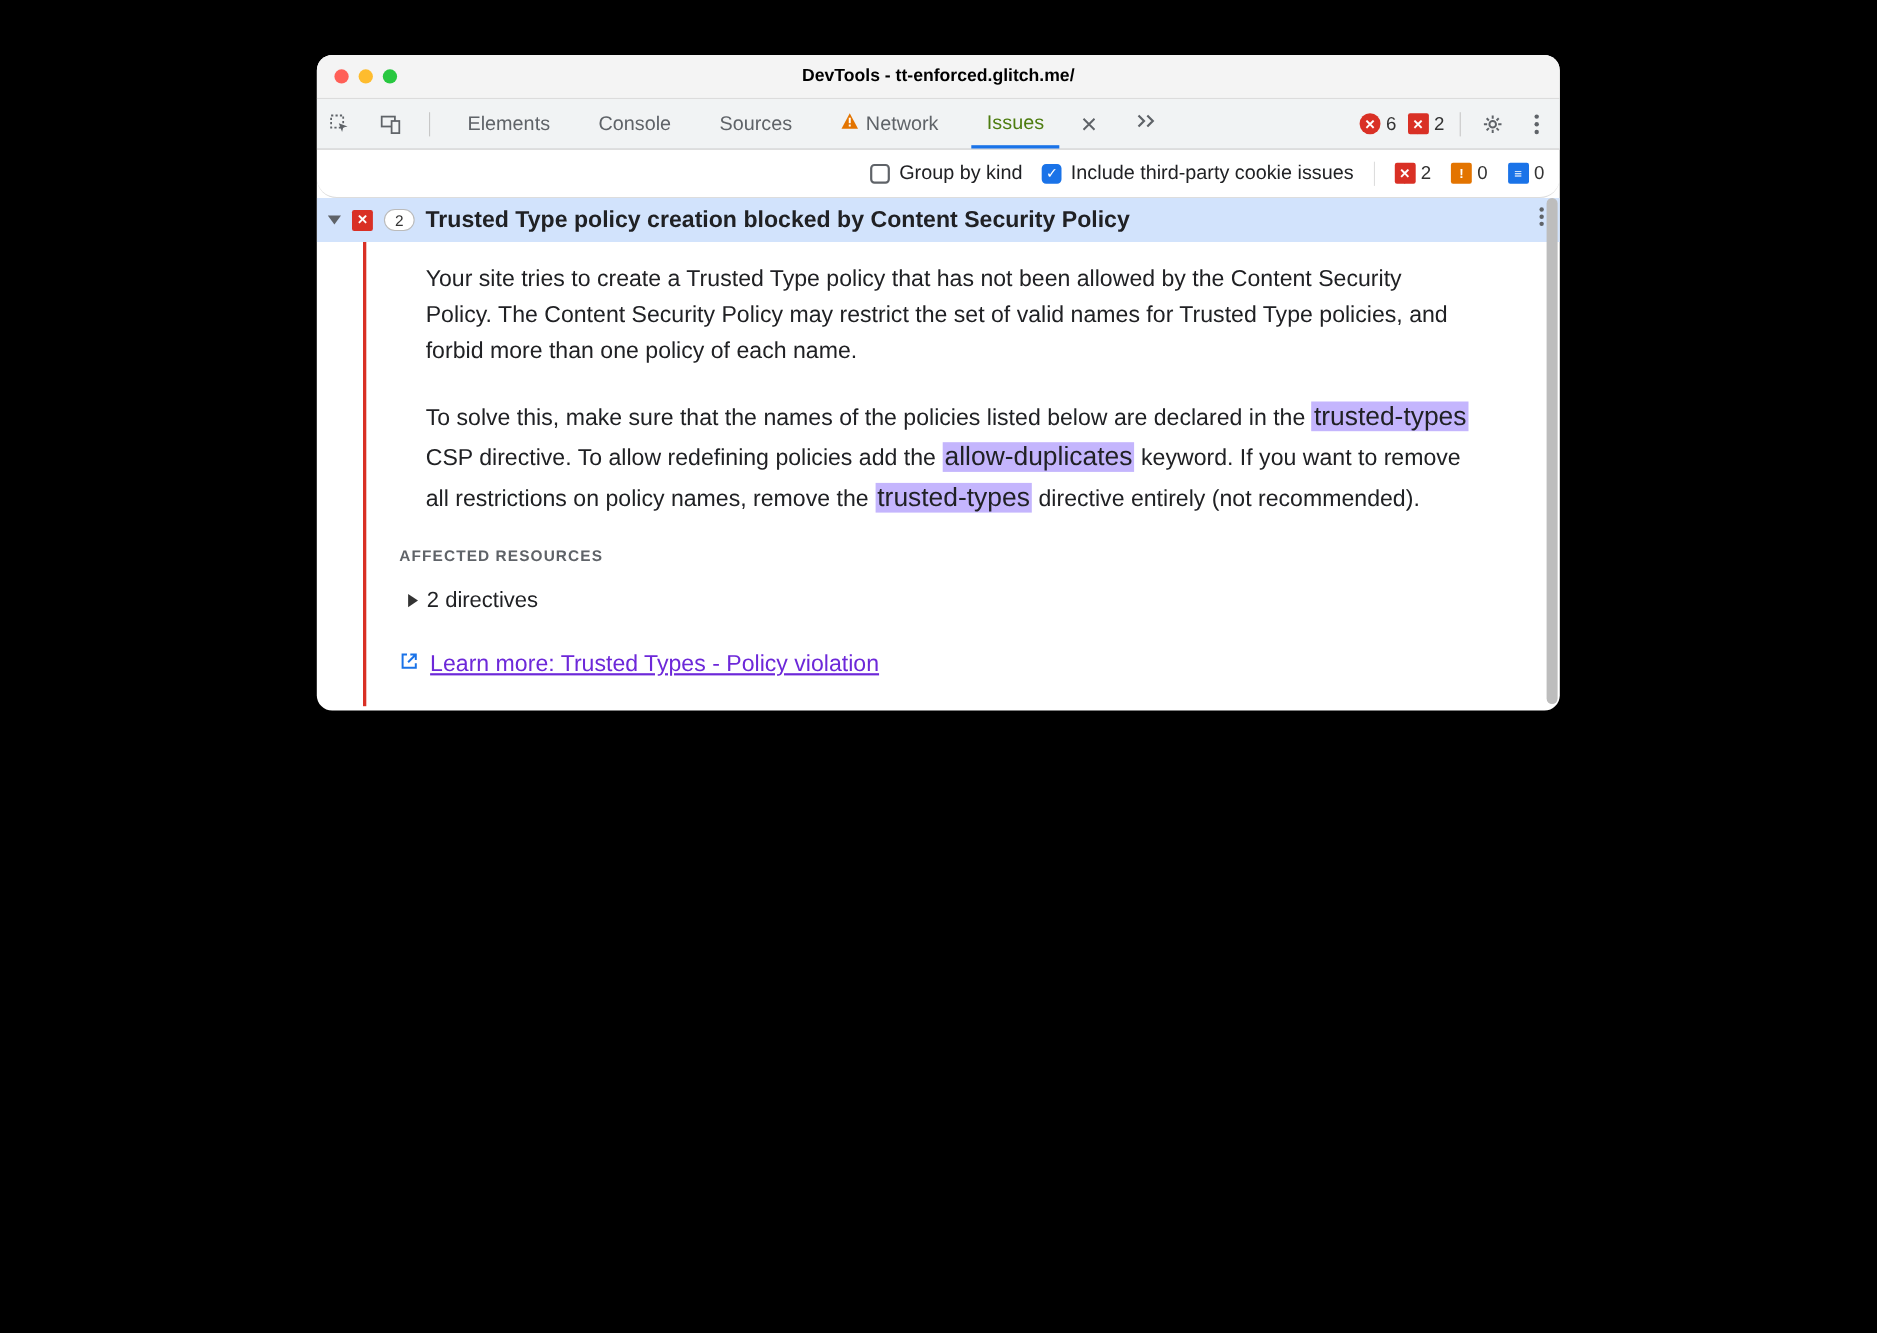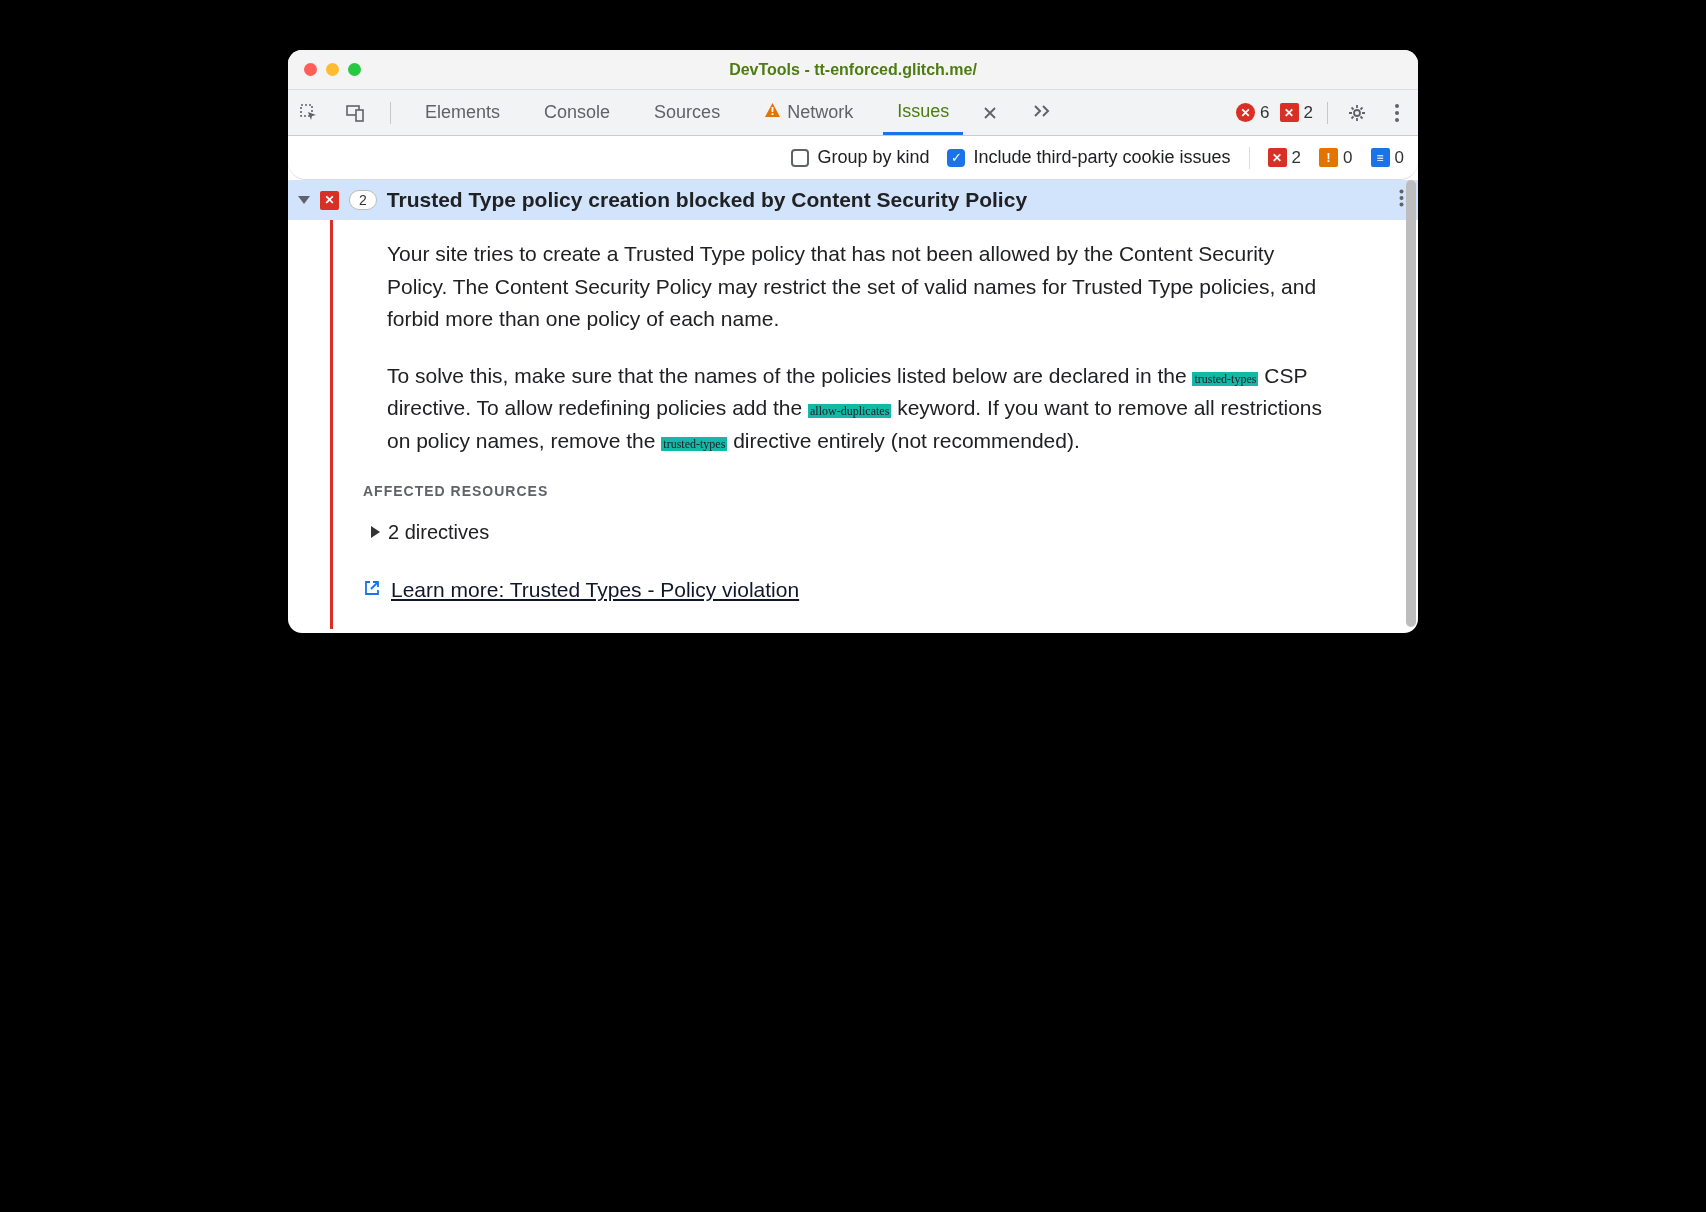--- a/index.html
+++ b/index.html
@@ -28,21 +28,21 @@
     align-items: center;
     position: relative;
   }
   .traffic { display: flex; gap: 9px; margin-left: 16px; }
   .dot { width: 13px; height: 13px; border-radius: 50%; }
   .dot.red { background:#ff5f57; }
   .dot.yellow { background:#febc2e; }
   .dot.green { background:#28c840; }
   .titlebar-title {
     position: absolute; left:0; right:0; text-align:center;
-    font-size: 16px; font-weight: 600; color:#4d7c0f; pointer-events:none;
+    font-size: 16px; font-weight: 600; color:#000000; pointer-events:none;
   }
 
   .tabbar {
     height: 46px;
     background: #f1f3f4;
     display: flex;
     align-items: center;
     border-bottom: 1px solid #ccc;
     padding: 0 6px;
     gap: 16px;
@@ -105,32 +105,32 @@
     border-left: 3px solid #d93025;
     margin-left: 42px;
     padding: 18px 34px 22px 30px;
     font-size: 21px;
     color:#202124;
     line-height:1.55;
     max-width: 1040px;
   }
   .issue-body p { margin-bottom: 24px; margin-left: 24px; }
   code.inline {
-    font-family: Liberation Serif, serif;
-    font-size: 12px;
-    background: #14b8a6;
+    font-family: Liberation Sans, sans-serif;
+    font-size: 24px;
+    background: #c4b5fd;
     padding: 0 2px;
   }
   .section-label {
     font-size:14px; font-weight:700; letter-spacing:1px; color:#5f6368; margin: 10px 0 14px;
   }
   .disclosure { display:flex; align-items:center; gap:8px; font-size:20px; margin-left:8px; margin-bottom:26px;}
   .tri-right { width:0;height:0;border-top:6px solid transparent;border-bottom:6px solid transparent;border-left:9px solid #333;}
   .learn { display:flex; align-items:center; gap:10px; }
-  .learn a { color:#0f172a; text-decoration:underline; font-size:21px;}
+  .learn a { color:#6d28d9; text-decoration:underline; font-size:21px;}
   .ext-icon { color:#1a73e8; }
 
   .scrollbar {
     position:absolute; right:2px; top:0; bottom:6px; width:10px;
     background:#bdbdbd; border-radius:6px;
   }
   .content-wrap { position:relative; padding-bottom:4px; }
 </style>
 </head>
 <body>

